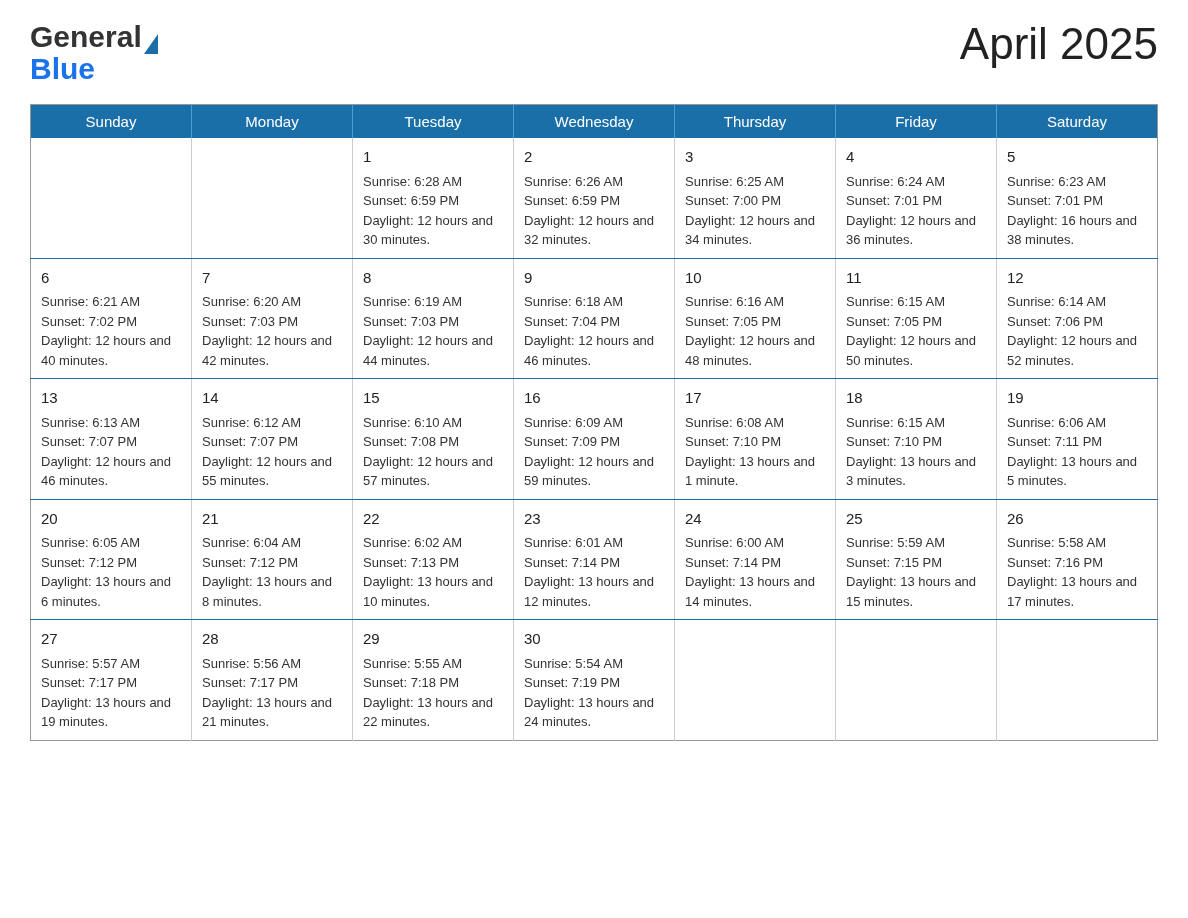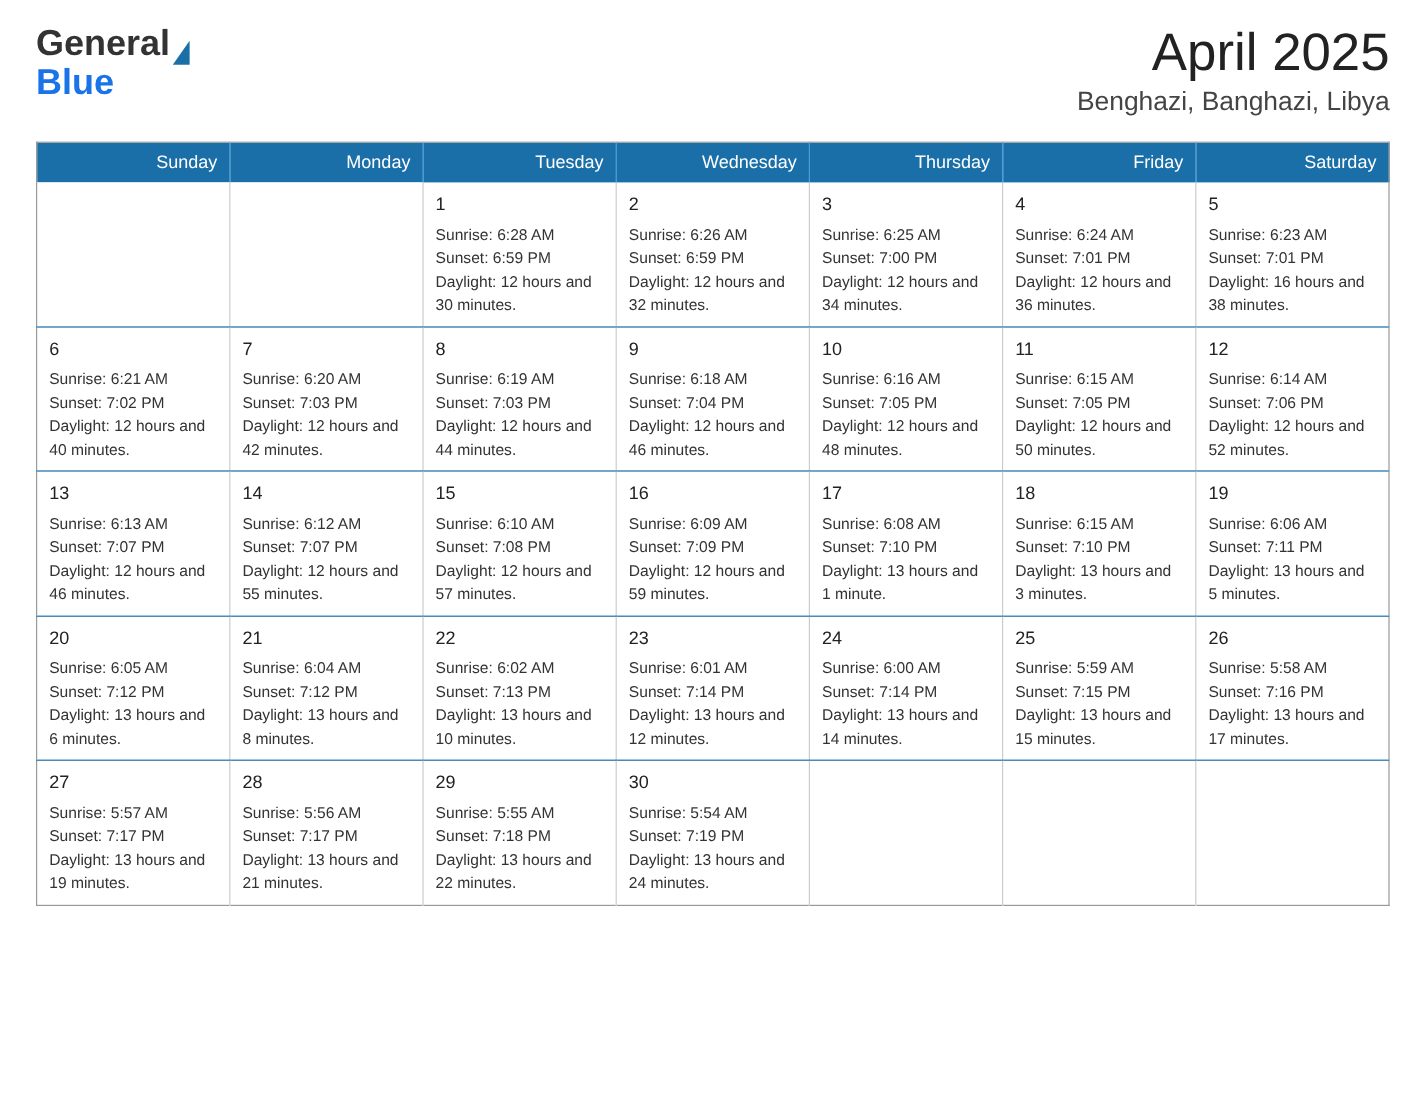--- a/index.html
+++ b/index.html
@@ -31,21 +31,21 @@
       margin-top: 4px;
     }
     .calendar-table {
       width: 100%;
       border-collapse: collapse;
       border: 1px solid #999;
     }
     .calendar-table th {
       background-color: #1a6fa8;
       color: #fff;
-      text-align: right;
+      text-align: center;
       padding: 8px 10px;
       font-size: 15px;
       font-weight: normal;
       border-right: 1px solid #4a9fd4;
     }
     .calendar-table th:last-child {
       border-right: none;
     }
     .calendar-table td {
       vertical-align: top;
@@ -114,21 +114,20 @@
     <div class="logo-row">
       <span class="logo-general-text">General</span>
       <span class="logo-triangle"></span>
     </div>
     <div>
       <span class="logo-blue-text">Blue</span>
     </div>
   </div>
   <div class="title-section">
     <div class="month-title">April 2025</div>
-    <div class="location-title">Benghazi, Banghazi, Libya</div>
   </div>
 </div>
 
 <table class="calendar-table">
   <thead>
     <tr>
     <th>Sunday</th>
         <th>Monday</th>
         <th>Tuesday</th>
         <th>Wednesday</th>

